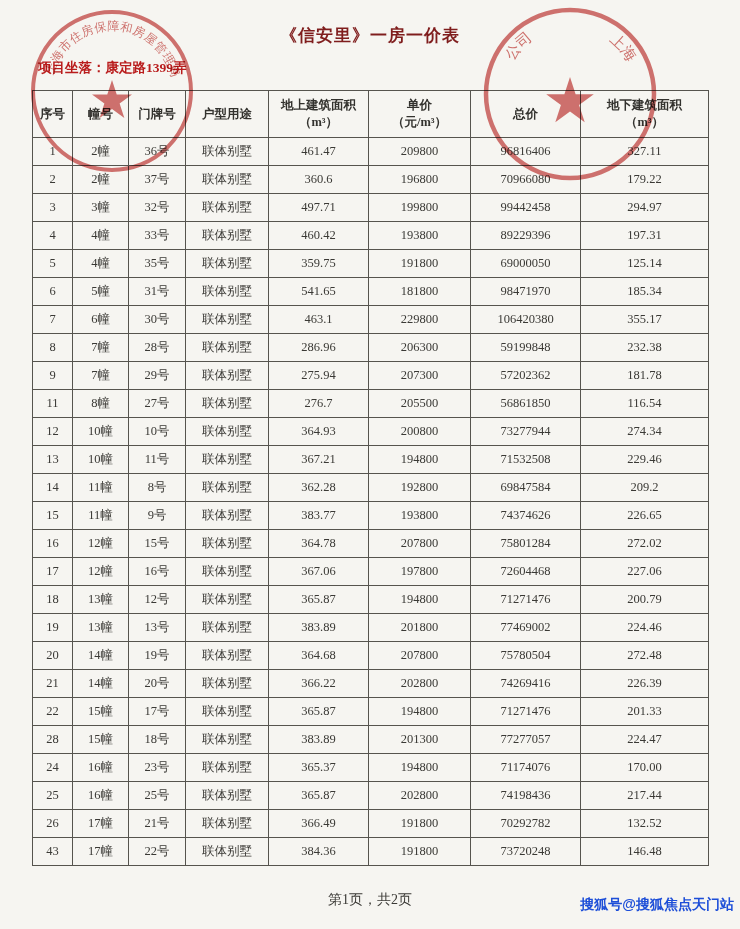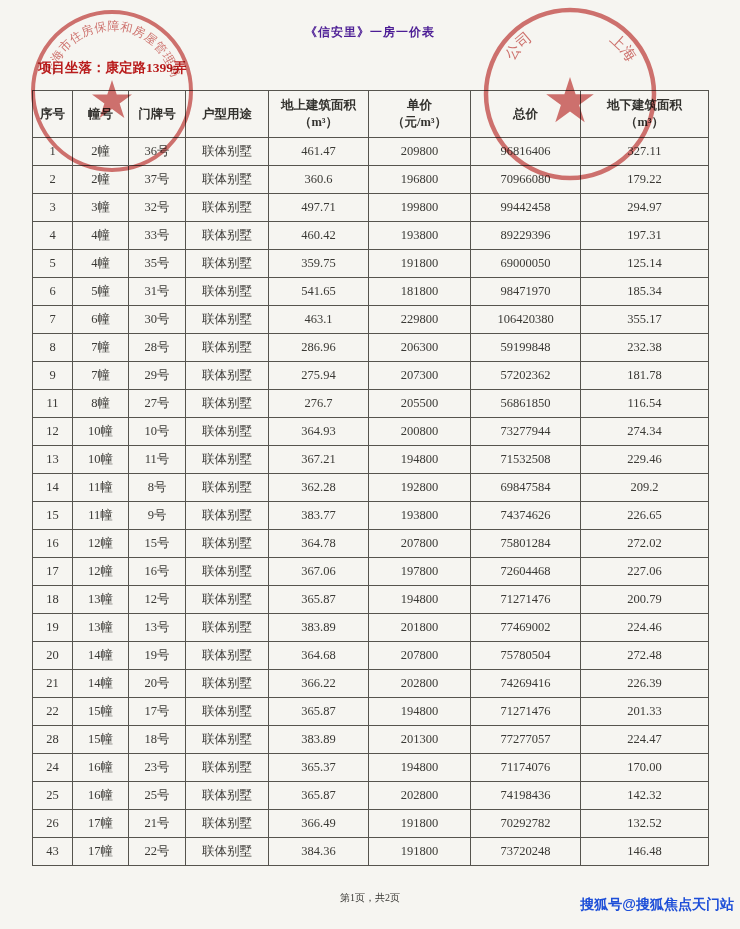--- a/index.html
+++ b/index.html
@@ -7,22 +7,22 @@
     width:740px;height:929px;
     background:#e9e8e4;
     font-family:"Liberation Serif","DejaVu Serif",serif;
   }
   .page{
     position:relative;width:740px;height:929px;
     background:#f6f5f1;overflow:hidden;color:#33322e;
   }
   .doc-title{
     position:absolute;top:24px;left:0;width:100%;
-    text-align:center;font-size:12px;font-weight:700;letter-spacing:1px;
-    color:#4c1d95;
+    text-align:center;font-size:17px;font-weight:700;letter-spacing:1px;
+    color:#7f1d1d;
   }
   .doc-location{
     position:absolute;top:59px;left:38px;
     font-size:13.5px;font-weight:700;color:#b91c1c;
   }
   table.doc-table{
     position:absolute;top:90px;left:32px;width:676px;
     border-collapse:collapse;table-layout:fixed;
     color:#3a3935;
   }
@@ -33,21 +33,21 @@
   }
   table.doc-table th{
     height:46px;font-size:12.5px;font-weight:600;
     white-space:pre-line;line-height:1.35;color:#33322e;
   }
   table.doc-table td{
     height:27px;font-size:12.5px;
   }
   .doc-footer{
     position:absolute;top:891px;left:0;width:100%;
-    text-align:center;font-size:10px;color:#3a3935;
+    text-align:center;font-size:14px;color:#3a3935;
   }
   .watermark{
     position:absolute;top:896px;right:6px;
     font-family:"Liberation Sans","DejaVu Sans",sans-serif;
     font-size:14px;font-weight:700;color:#1d4ed8;
   }
   .seal{
     position:absolute;
     mix-blend-mode:multiply;
     opacity:.72;
@@ -326,21 +326,21 @@
           <td>170.00</td>
         </tr>
         <tr>
           <td>25</td>
           <td>16幢</td>
           <td>25号</td>
           <td>联体别墅</td>
           <td>365.87</td>
           <td>202800</td>
           <td>74198436</td>
-          <td>142.32</td>
+          <td>217.44</td>
         </tr>
         <tr>
           <td>26</td>
           <td>17幢</td>
           <td>21号</td>
           <td>联体别墅</td>
           <td>366.49</td>
           <td>191800</td>
           <td>70292782</td>
           <td>132.52</td>

